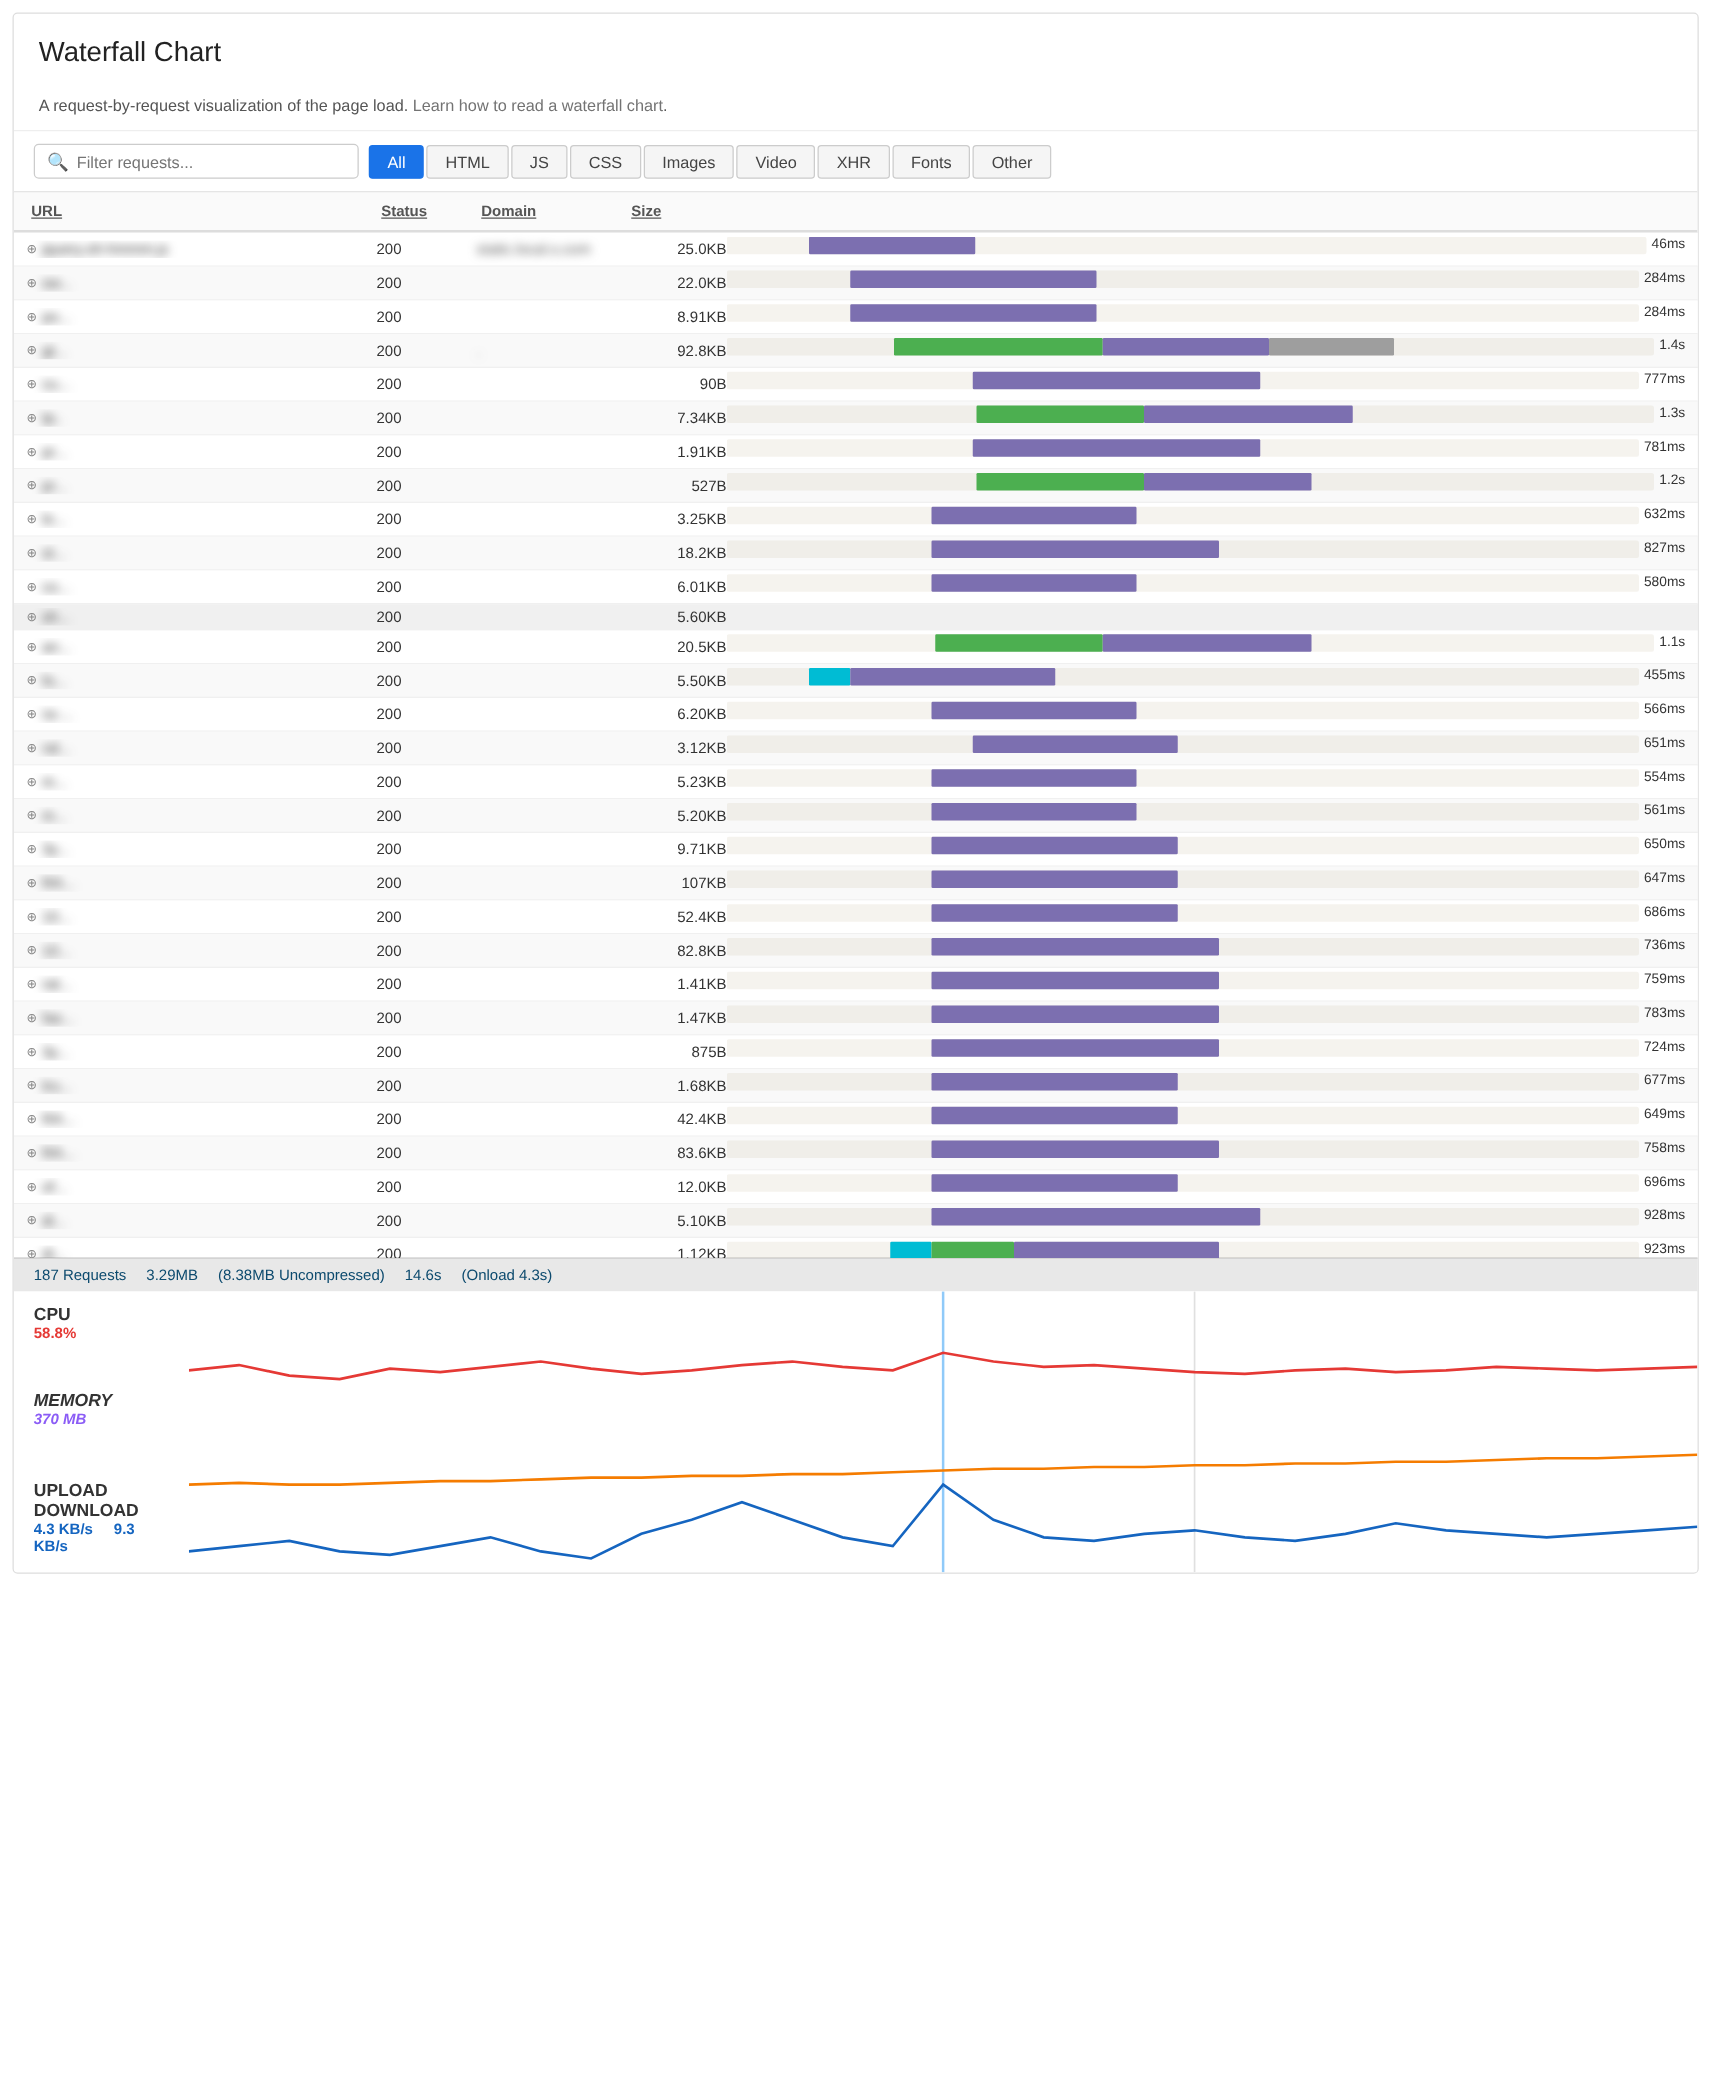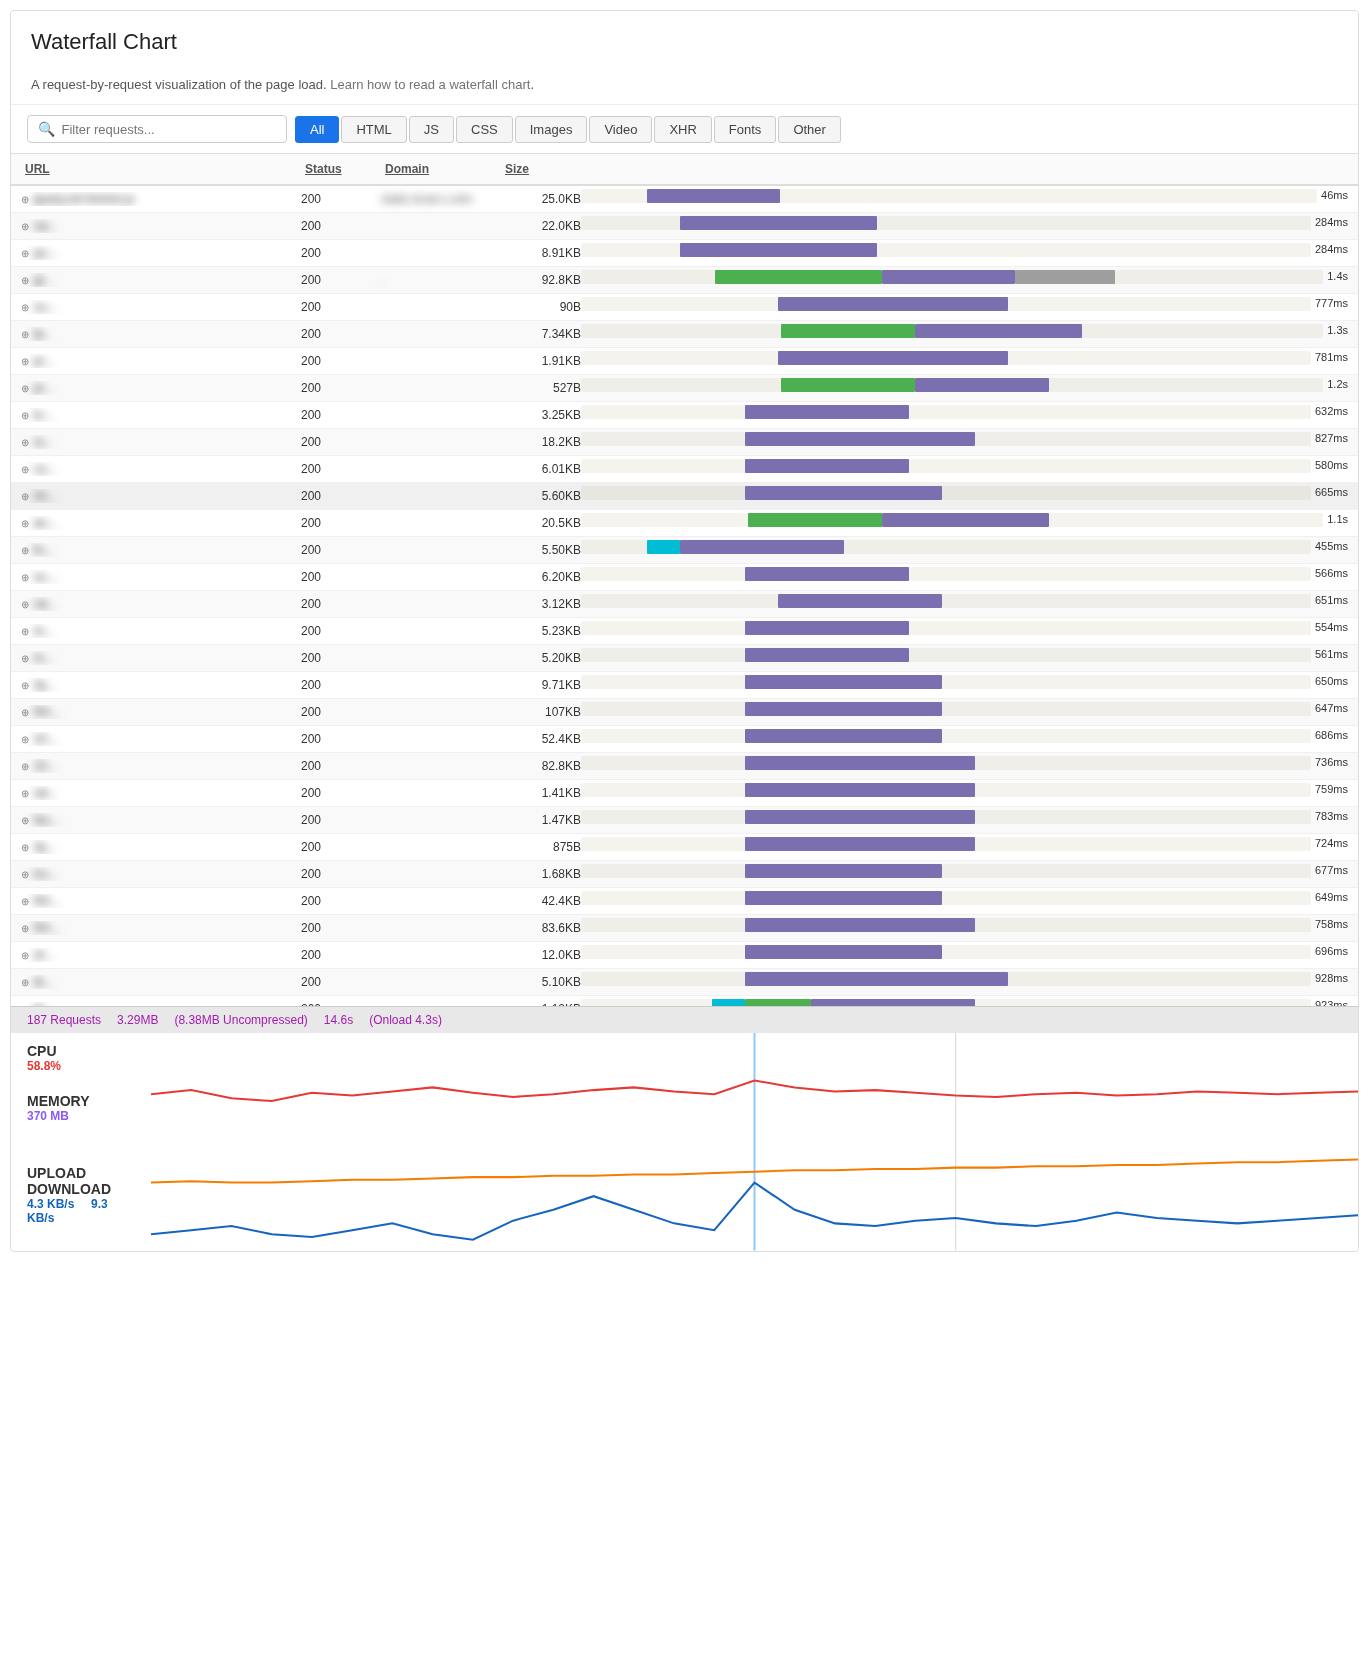--- a/index.html
+++ b/index.html
@@ -147,21 +147,21 @@
     .wf-timing {
       margin-left: 4px;
       font-size: 11px;
       color: #333;
       white-space: nowrap;
     }
     .footer-bar {
       background: #e8e8e8;
       padding: 6px 16px;
       font-size: 12px;
-      color: #a21caf;
+      color: #0c4a6e;
       display: flex;
       gap: 16px;
       border-top: 1px solid #ccc;
     }
     .footer-bar span { font-weight: 500; }
     .metric-row {
       margin-bottom: 4px;
       font-size: 12px;
     }
     .metric-label {
@@ -402,26 +402,20 @@
         </div>
       </div>
       <div class="table-row highlighted">
         <div class="url-cell">
           <span class="expand-icon">⊕</span>
           <span class="url-text blurred">sh...</span>
         </div>
         <div class="status-cell">200</div>
         <div class="domain-cell blurred"></div>
         <div class="size-cell">5.60KB</div>
-        <div class="waterfall-cell">
-          <div class="wf-bar-container" style="position: relative; height: 14px; flex-grow: 1; background: rgba(200, 190, 160, 0.18); border-radius: 2px;">
-            <div class="wf-segment" style="left: 22.5%; width: 27%; background: rgb(124, 111, 176);"></div>
-          </div>
-          <span class="wf-timing">665ms</span>
-        </div>
       </div>
       <div class="table-row">
         <div class="url-cell">
           <span class="expand-icon">⊕</span>
           <span class="url-text blurred">an...</span>
         </div>
         <div class="status-cell">200</div>
         <div class="domain-cell blurred"></div>
         <div class="size-cell">20.5KB</div>
         <div class="waterfall-cell">
@@ -714,21 +708,21 @@
     <span>14.6s</span>
     <span>(Onload 4.3s)</span>
   </div>
 
   <div class="metrics-section">
     <div class="metrics-labels">
       <div class="metric-row">
         <div class="metric-label">CPU</div>
         <div class="metric-value-cpu">58.8%</div>
       </div>
-      <div class="metric-row" style="margin-top:20px;">
+      <div class="metric-row" style="margin-top:39px;font-style:italic;">
         <div class="metric-label">MEMORY</div>
         <div class="metric-value-memory">370 MB</div>
       </div>
       <div class="metric-row" style="margin-top:42px;">
         <div class="metric-label" style="display:inline;">UPLOAD</div>
         <span>&nbsp;&nbsp;&nbsp;</span>
         <div class="metric-label" style="display:inline;">DOWNLOAD</div>
         <div>
           <span class="metric-value-network">4.3 KB/s</span>
           <span style="color:#999;">&nbsp;&nbsp;&nbsp;</span>

